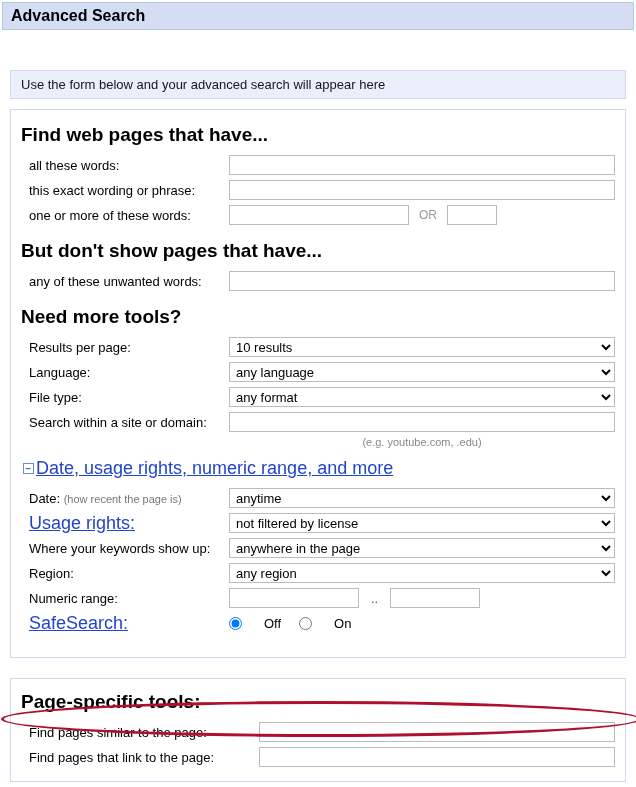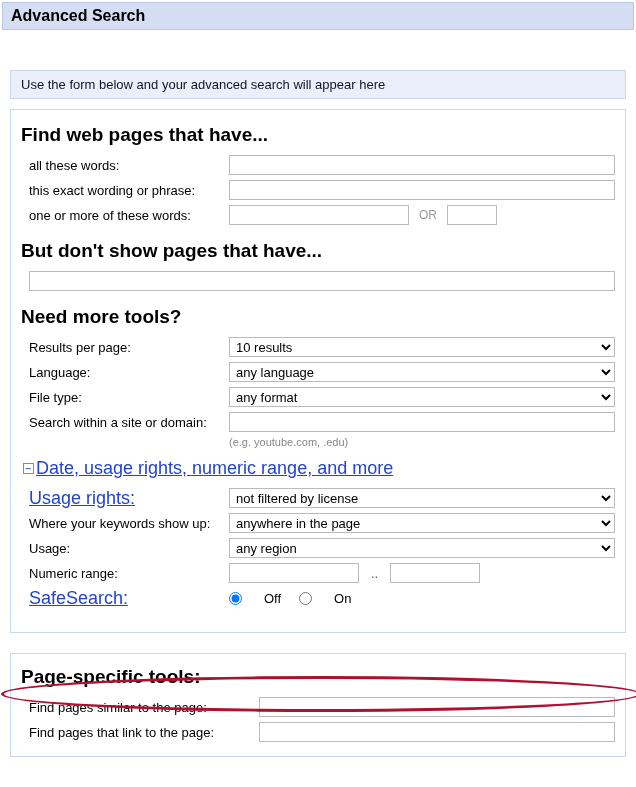--- a/index.html
+++ b/index.html
@@ -24,21 +24,21 @@
     input[type="text"] { border: 1px solid #bbb; padding: 2px 4px; font-size: 13px; height: 20px; background: #fff; }
     input.full { flex: 1; min-width: 0; }
     input.half { width: 180px; }
     input.range { width: 130px; }
     
     select { border: 1px solid #bbb; padding: 1px 2px; font-size: 13px; height: 20px; background: #fff; flex: 1; min-width: 0; }
     
     .or-text { color: #999; font-size: 12px; padding: 0 6px; }
     .dots { color: #555; padding: 0 8px; }
     
-    .hint { font-size: 11px; color: #888; margin-left: 208px; margin-top: 2px; margin-bottom: 6px; }
+    .hint { font-size: 11px; color: #888; margin-left: 208px; margin-top: 2px; margin-bottom: 6px; text-align: center; }
     
     .expando-row { margin: 10px 0 8px 2px; display: flex; align-items: center; gap: 2px; }
     .expando-icon { width: 11px; height: 11px; border: 1px solid #6a8cd8; background: #fff; display: inline-flex; align-items: center; justify-content: center; color: #4466cc; font-size: 10px; line-height: 1; cursor: pointer; font-weight: bold; }
     .link { color: #2244cc; text-decoration: underline; cursor: pointer; font-size: 18px; }
     
     .radio-group { display: flex; align-items: center; gap: 6px; }
     .radio-group label { display: flex; align-items: center; gap: 22px; font-size: 13px; }
     input[type="radio"] { margin: 0; }
     
     .tools-section { border: 1px solid #cdd7ea; padding: 10px; position: relative; }
@@ -79,20 +79,21 @@
       <div class="form-input-area">
         <input type="text" class="half" style="">
         <span class="or-text">OR</span>
         <input type="text" style="width: 50px;">
       </div>
     </div>
 
     <div class="section-heading spaced">But don't show pages that have...</div>
 
     <div class="form-row">
+      <div class="form-label">any of these unwanted words:</div>
       <div class="form-input-area">
         <input type="text" class="full" style="">
       </div>
     </div>
 
     <div class="section-heading spaced">Need more tools?</div>
 
     <div class="form-row">
       <div class="form-label">Results per page:</div>
       <div class="form-input-area">
@@ -120,39 +121,48 @@
         <input type="text" class="full" style="">
       </div>
     </div>
     <div class="hint">(e.g. youtube.com, .edu)</div>
 
     <div class="expando-row">
       <span class="expando-icon">−</span>
       <span class="link">Date, usage rights, numeric range, and more</span>
     </div>
 
+    <div class="form-row">
+      <div class="form-label">
+        <span>Date:</span>
+        <span class="sub" style="font-size:11px;color:#777">(how recent the page is)</span>
+      </div>
+      <div class="form-input-area">
+        <select><option>anytime</option></select>
+      </div>
+    </div>
 
     <div class="form-row">
       <div class="form-label">
         <span class="link">Usage rights:</span>
       </div>
       <div class="form-input-area">
         <select><option>not filtered by license</option></select>
       </div>
     </div>
 
     <div class="form-row">
       <div class="form-label">Where your keywords show up:</div>
       <div class="form-input-area">
         <select><option>anywhere in the page</option></select>
       </div>
     </div>
 
     <div class="form-row">
-      <div class="form-label">Usage:</div>
+      <div class="form-label">Region:</div>
       <div class="form-input-area">
         <select><option>any region</option></select>
       </div>
     </div>
 
     <div class="form-row">
       <div class="form-label">Numeric range:</div>
       <div class="form-input-area">
         <input type="text" class="range" style="">
         <span class="dots">..</span>

